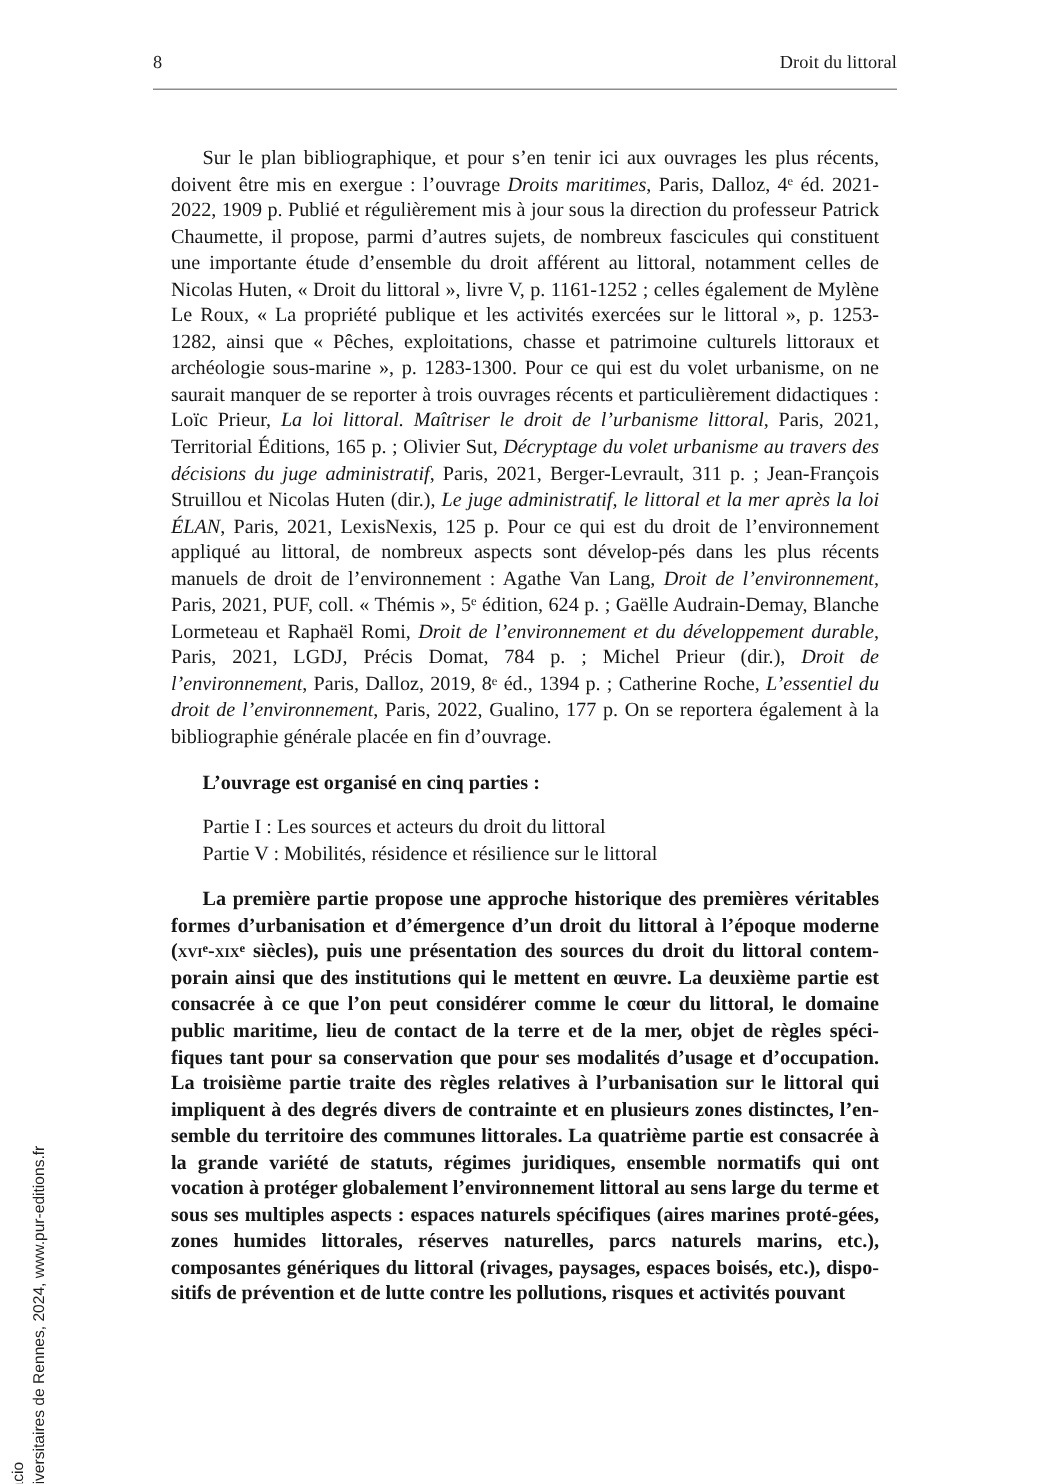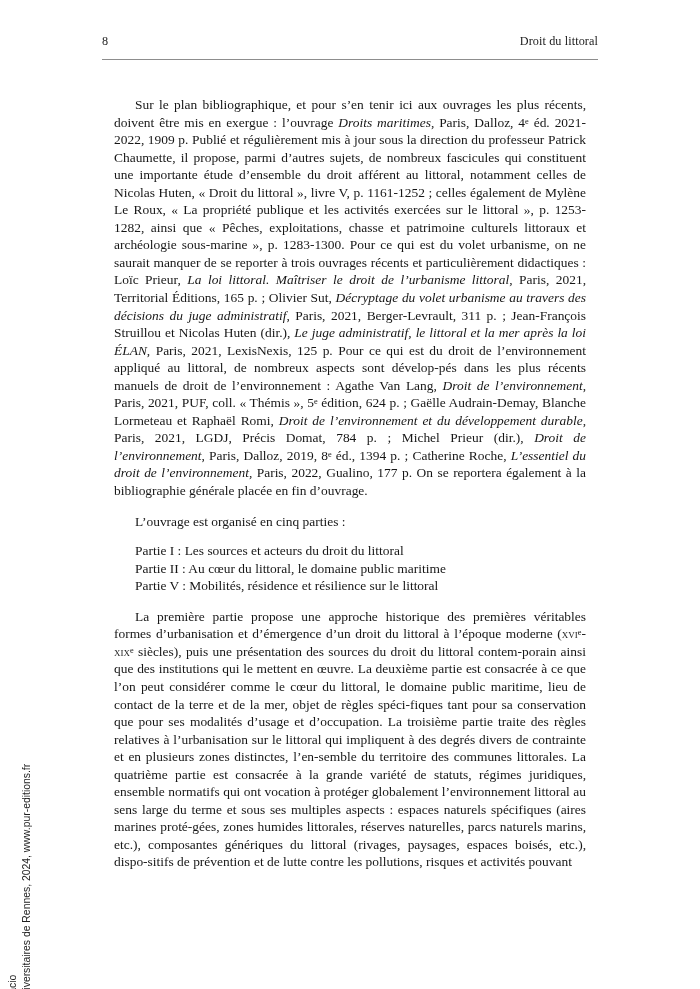--- a/index.html
+++ b/index.html
@@ -51,24 +51,24 @@
   }
   p.para {
     margin: 12px;
     text-align: justify;
     text-justify: inter-word;
     font-size: 13.45px;
     line-height: 17.55px;
     hyphens: manual;
     -webkit-hyphens: manual;
   }
-  p.para + p.para { margin-top: 0; }
+  p.para + p.para { margin-top: 0; font-weight: bold; }
   .indent { text-indent: 21px; }
 
-  .gap-before { margin-top: 13px !important; }
+  .gap-before { margin-top: 13px !important; font-weight: bold; }
 
   
   .parts {
     margin: 12px;
     padding: 0;
     list-style: none;
     margin-top: 12px;
   }
   .parts li {
     font-size: 13.45px;
@@ -138,20 +138,19 @@
   <div class="head-rule"></div>
 
   <div class="textblock">
 
     <p class="para indent"><span>Sur le plan bibliographique, et pour s’en tenir ici aux ouvrages les plus récents, doivent être mis en exergue : l’ouvrage </span><i>Droits maritimes</i><span>, Paris, Dalloz, 4</span><sup>e</sup><span> éd. 2021-2022, 1909 p. Publié et régulièrement mis à jour sous la direction du professeur Patrick Chaumette, il propose, parmi d’autres sujets, de nombreux fascicules qui constituent une importante étude d’ensemble du droit afférent au littoral, notamment celles de Nicolas Huten, « Droit du littoral », livre V, p. 1161-1252 ; celles également de Mylène Le Roux, « La propriété publique et les activités exercées sur le littoral », p. 1253-1282, ainsi que « Pêches, exploitations, chasse et patrimoine culturels littoraux et archéologie sous-marine », p. 1283-1300. Pour ce qui est du volet urbanisme, on ne saurait manquer de se reporter à trois ouvrages récents et particulièrement didactiques : Loïc Prieur, </span><i>La loi littoral. Maîtriser le droit de l’urbanisme littoral</i><span>, Paris, 2021, Territorial Éditions, 165 p. ; Olivier Sut, </span><i>Décryptage du volet urbanisme au travers des décisions du juge administratif</i><span>, Paris, 2021, Berger-Levrault, 311 p. ; Jean-François Struillou et Nicolas Huten (dir.), </span><i>Le juge administratif, le littoral et la mer après la loi ÉLAN</i><span>, Paris, 2021, LexisNexis, 125 p. Pour ce qui est du droit de l’environnement appliqué au littoral, de nombreux aspects sont dévelop-pés dans les plus récents manuels de droit de l’environnement : Agathe Van Lang, </span><i>Droit de l’environnement</i><span>, Paris, 2021, PUF, coll. « Thémis », 5</span><sup>e</sup><span> édition, 624 p. ; Gaëlle Audrain-Demay, Blanche Lormeteau et Raphaël Romi, </span><i>Droit de l’environnement et du développement durable</i><span>, Paris, 2021, LGDJ, Précis Domat, 784 p. ; Michel Prieur (dir.), </span><i>Droit de l’environnement</i><span>, Paris, Dalloz, 2019, 8</span><sup>e</sup><span> éd., 1394 p. ; Catherine Roche, </span><i>L’essentiel du droit de l’environnement</i><span>, Paris, 2022, Gualino, 177 p. On se reportera également à la bibliographie générale placée en fin d’ouvrage.</span></p>
 
     <p class="para lead-line">L’ouvrage est organisé en cinq parties :</p>
 
     <ul class="parts">
       <li>Partie I : Les sources et acteurs du droit du littoral</li>
-      <li>Partie II : Au cœur du littoral, le domaine public maritime</li>
       <li>Partie V : Mobilités, résidence et résilience sur le littoral</li>
     </ul>
 
     <p class="para indent gap-before"><span>La première partie propose une approche historique des premières véritables formes d’urbanisation et d’émergence d’un droit du littoral à l’époque moderne (</span><span class="sc">xvi</span><sup>e</sup><span>-</span><span class="sc">xix</span><sup>e</sup><span> siècles), puis une présentation des sources du droit du littoral contem-porain ainsi que des institutions qui le mettent en œuvre. La deuxième partie est consacrée à ce que l’on peut considérer comme le cœur du littoral, le domaine public maritime, lieu de contact de la terre et de la mer, objet de règles spéci-fiques tant pour sa conservation que pour ses modalités d’usage et d’occupation. La troisième partie traite des règles relatives à l’urbanisation sur le littoral qui impliquent à des degrés divers de contrainte et en plusieurs zones distinctes, l’en-semble du territoire des communes littorales. La quatrième partie est consacrée à la grande variété de statuts, régimes juridiques, ensemble normatifs qui ont vocation à protéger globalement l’environnement littoral au sens large du terme et sous ses multiples aspects : espaces naturels spécifiques (aires marines proté-gées, zones humides littorales, réserves naturelles, parcs naturels marins, etc.), composantes génériques du littoral (rivages, paysages, espaces boisés, etc.), dispo-sitifs de prévention et de lutte contre les pollutions, risques et activités pouvant</span></p>
 
   </div>
 </div>
 
 </body></html>

